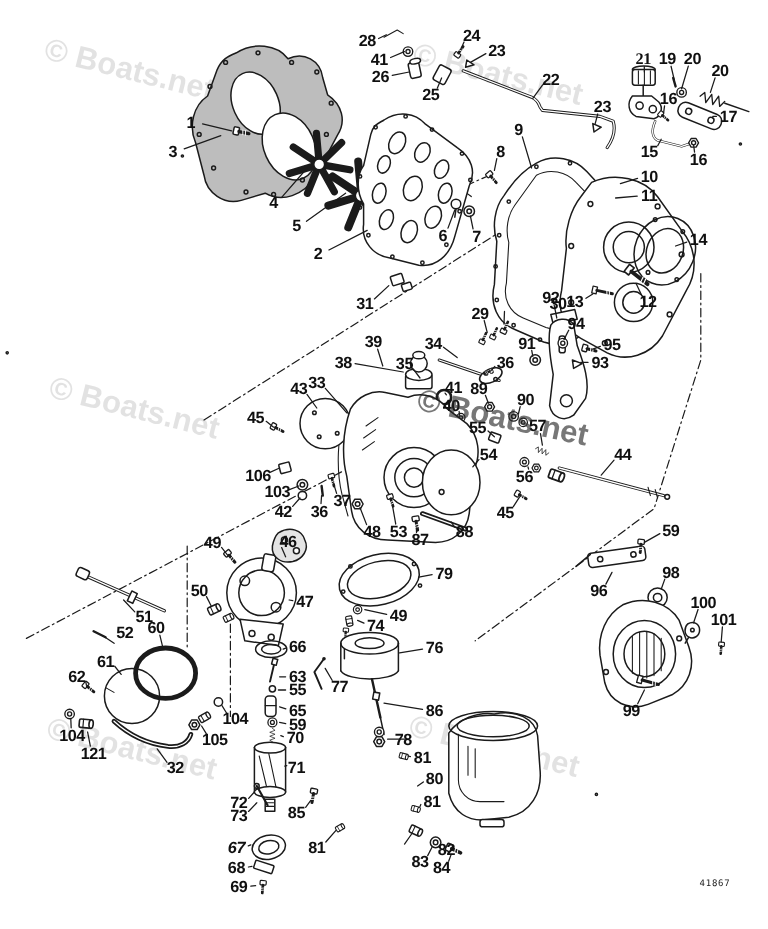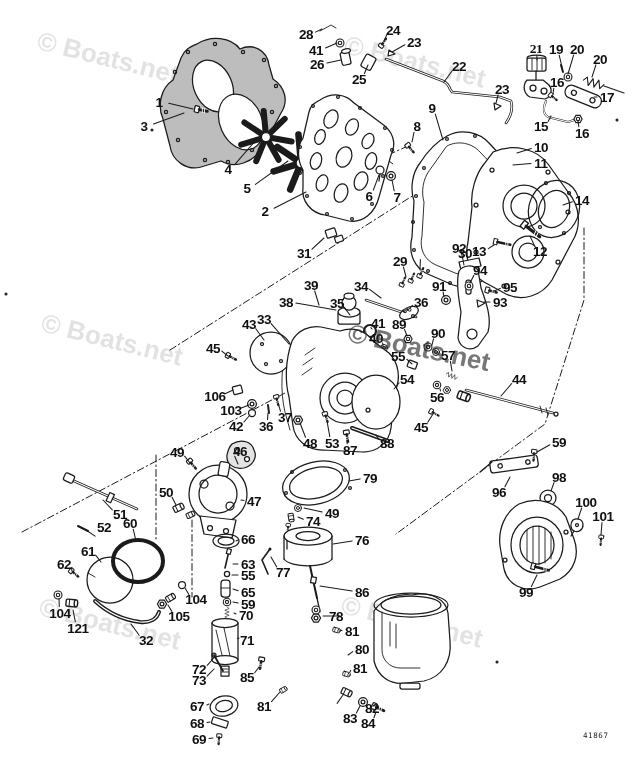--- a/index.html
+++ b/index.html
@@ -682,21 +682,21 @@
       <span class="plabel" style="left: 78px; top: 628px;">121</span>
       <span class="plabel" style="left: 179px; top: 616px;">105</span>
       <span class="plabel" style="left: 146px; top: 640px;">32</span>
       <span class="plabel" style="left: 247px; top: 640px;">71</span>
       <span class="plabel" style="left: 283px; top: 572px;">77</span>
       <span class="plabel" style="left: 362px; top: 540px;">76</span>
       <span class="plabel" style="left: 362px; top: 592px;">86</span>
       <span class="plabel" style="left: 199px; top: 669px;">72</span>
       <span class="plabel" style="left: 199px; top: 680px;">73</span>
       <span class="plabel" style="left: 247px; top: 677px;">85</span>
-      <span class="plabel" style="left: 197px; top: 706px;">67</span>
+      <span class="plabel" style="left: 197px; top: 706px; font-style: italic;">67</span>
       <span class="plabel" style="left: 197px; top: 723px;">68</span>
       <span class="plabel" style="left: 199px; top: 739px;">69</span>
       <span class="plabel" style="left: 264px; top: 706px;">81</span>
       <span class="plabel" style="left: 336px; top: 616px; text-align: right;">78</span>
       <span class="plabel" style="left: 352px; top: 631px;">81</span>
       <span class="plabel" style="left: 362px; top: 649px;">80</span>
       <span class="plabel" style="left: 360px; top: 668px;">81</span>
       <span class="plabel" style="left: 330px; top: 708px; margin-left: 42px;">82</span>
       <span class="plabel" style="left: 350px; top: 718px;">83</span>
       <span class="plabel" style="left: 368px; top: 723px;">84</span>

